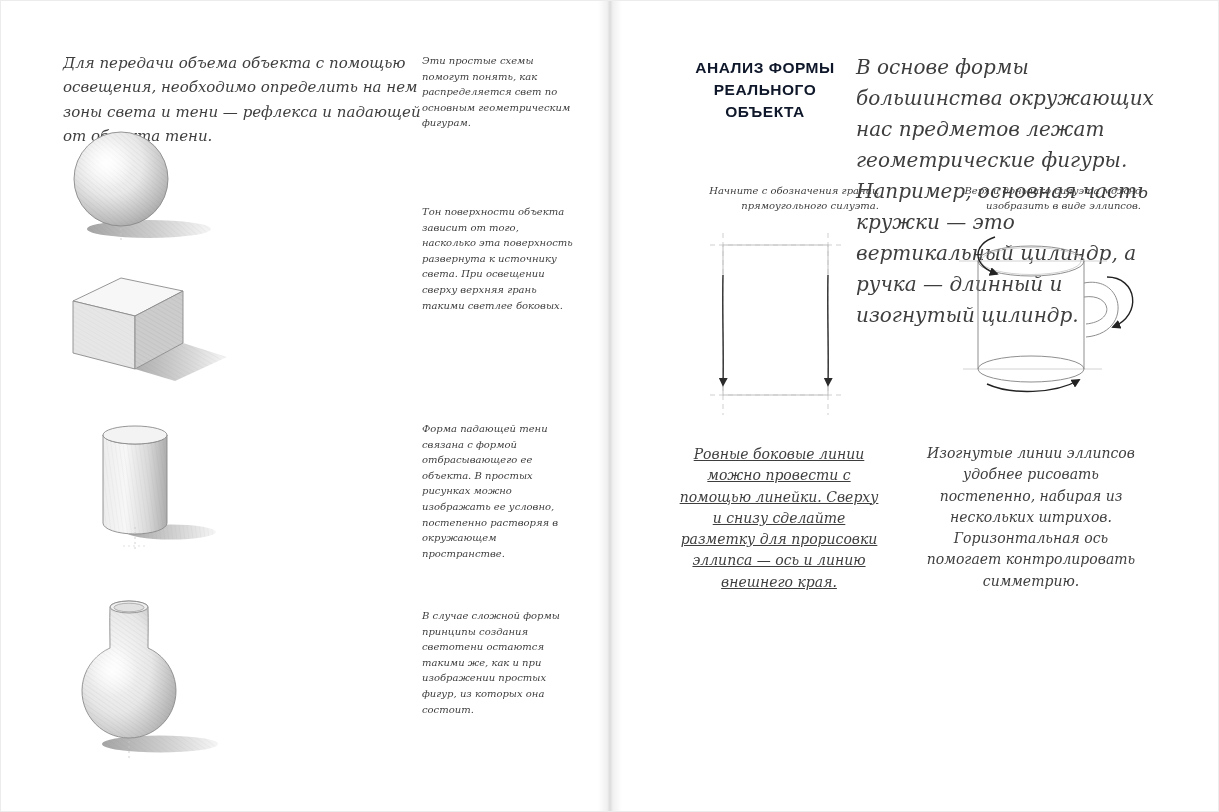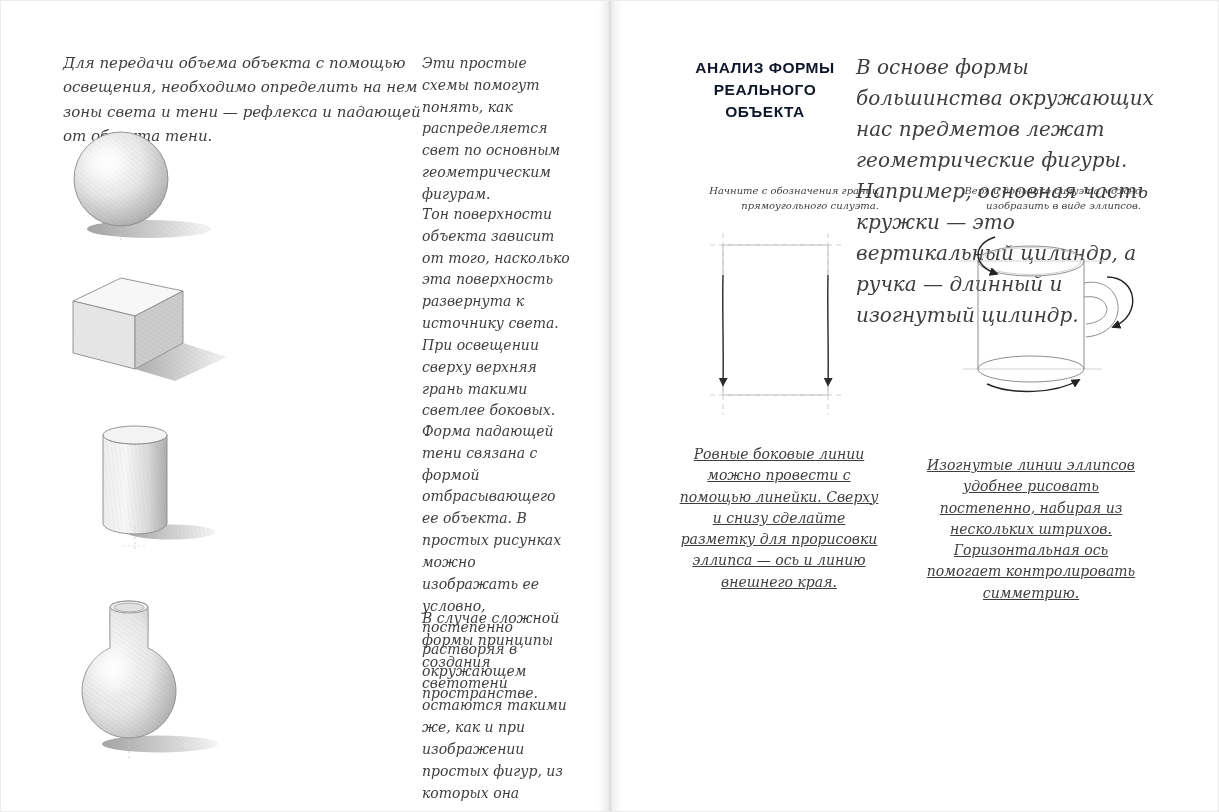--- a/index.html
+++ b/index.html
@@ -27,42 +27,42 @@
 
   .abs { position:absolute; }
 
   .hand {
     font-family:"DejaVu Serif", serif;
     font-style:italic;
     color:#3e3e3e;
   }
 
   .left-intro   { left:62px;  top:50px;  width:358px; font-size:15px; line-height:1.62; }
-  .note         { left:421px; width:152px; font-size:14px; line-height:1.56; }
+  .note         { left:421px; width:152px; font-size:10px; line-height:1.56; }
   .note-1 { top:52px; }
   .note-2 { top:203px; }
   .note-3 { top:400px;margin-top:20px; }
   .note-4 { top:607px; }
 
   .heading {
     left:686px; top:56px; width:156px;
     font-family:"Liberation Sans", sans-serif;
     font-weight:bold; font-size:15.5px; line-height:1.42;
     letter-spacing:0.5px; color:#0f172a;
     text-align:center;
   }
   .right-intro { left:855px; top:51px; width:298px; font-size:20px; line-height:1.55; }
 
   .caption { font-size:10px; line-height:1.5; text-align:right; }
   .cap-1 { left:676px; top:182px; width:202px; }
   .cap-2 { left:920px; top:182px; width:220px; }
 
   .stepnote { font-size:14px; line-height:1.52; text-align:center; }
   .sn-1 { left:674px; top:443px; width:208px;text-decoration:underline; }
-  .sn-2 { left:916px; top:454px; width:228px;text-decoration:underline; }
+  .sn-2 { left:916px; top:442px; width:228px; }
 
   .sketch { position:absolute; }
   .sk-sphere   { left:56px;  top:126px; }
   .sk-cube     { left:50px;  top:260px; }
   .sk-cylinder { left:66px;  top:414px; }
   .sk-vase     { left:56px;  top:590px; }
   .sk-rect     { left:692px; top:226px; }
   .sk-mug      { left:936px; top:216px; }
 </style>
 </head>

